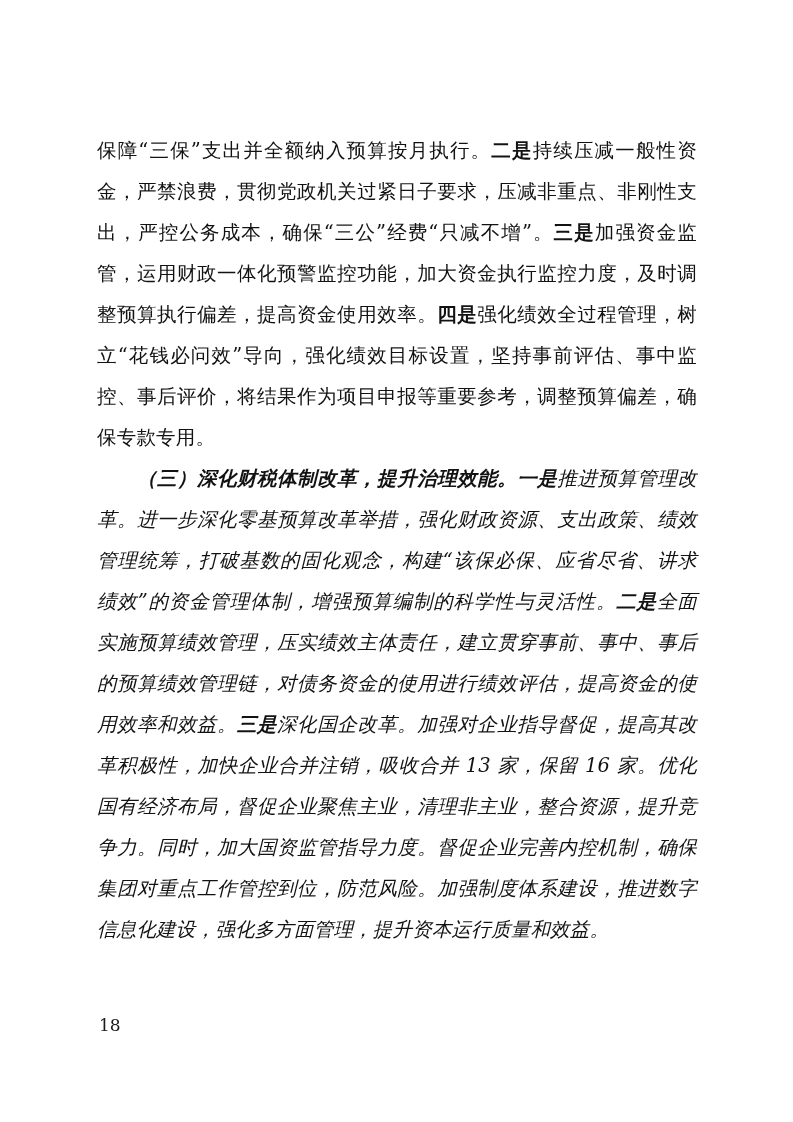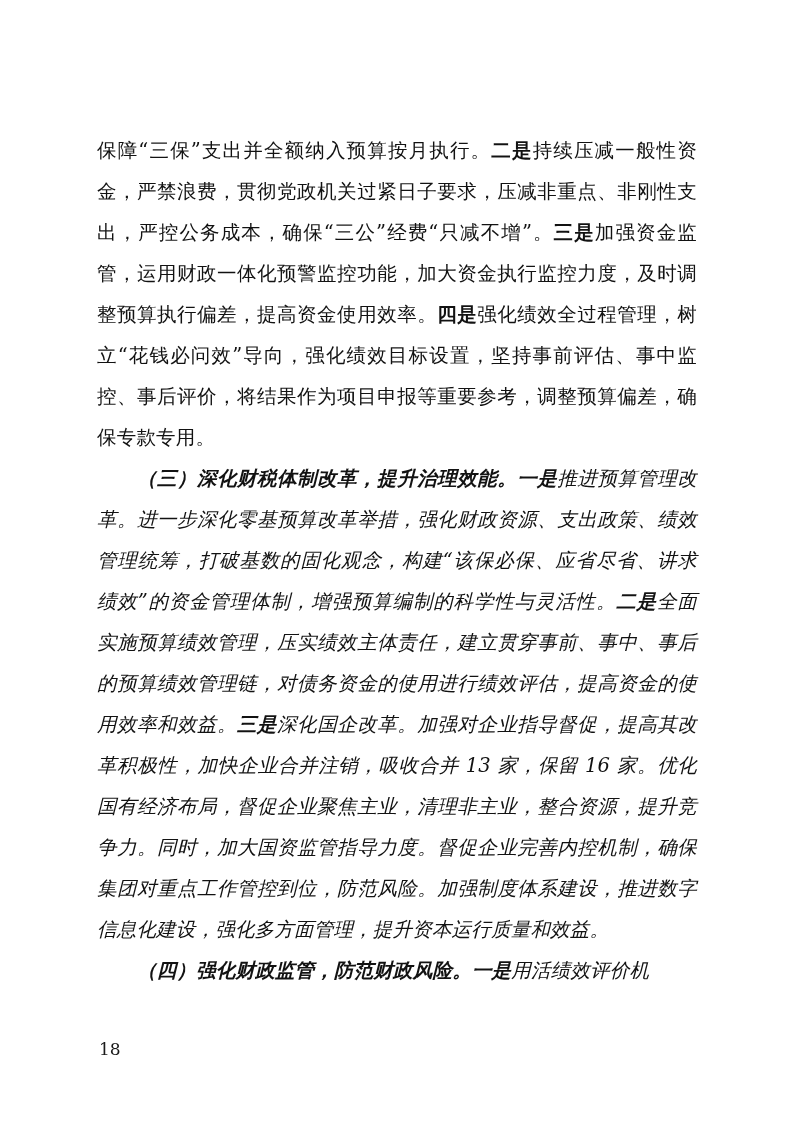--- a/index.html
+++ b/index.html
@@ -35,29 +35,28 @@
   p.indent {
     text-indent: 40px;
     font-style: italic;
   }
   .bold {
     font-weight: bold;
   }
   .page-number {
     position: absolute;
     left: 99px;
-    top: 1039px;
+    top: 1015px;
     font-family: "DejaVu Serif", "Liberation Serif", serif;
     font-size: 17px;
     color: #1a1a1a;
   }
 </style>
 </head>
 <body>
 
 <div class="page">
   <div class="body-area" id="body-area">
       <p class=""><span class="">保障“三保”支出并全额纳入预算按月执行。</span><span class="bold">二是</span><span class="">持续压减一般性资金，严禁浪费，贯彻党政机关过紧日子要求，压减非重点、非刚性支出，严控公务成本，确保“三公”经费“只减不增”。</span><span class="bold">三是</span><span class="">加强资金监管，运用财政一体化预警监控功能，加大资金执行监控力度，及时调整预算执行偏差，提高资金使用效率。</span><span class="bold">四是</span><span class="">强化绩效全过程管理，树立“花钱必问效”导向，强化绩效目标设置，坚持事前评估、事中监控、事后评价，将结果作为项目申报等重要参考，调整预算偏差，确保专款专用。</span></p>
       <p class="indent"><span class="bold">（三）深化财税体制改革，提升治理效能。</span><span class="bold">一是</span><span class="">推进预算管理改革。进一步深化零基预算改革举措，强化财政资源、支出政策、绩效管理统筹，打破基数的固化观念，构建“该保必保、应省尽省、讲求绩效”的资金管理体制，增强预算编制的科学性与灵活性。</span><span class="bold">二是</span><span class="">全面实施预算绩效管理，压实绩效主体责任，建立贯穿事前、事中、事后的预算绩效管理链，对债务资金的使用进行绩效评估，提高资金的使用效率和效益。</span><span class="bold">三是</span><span class="">深化国企改革。加强对企业指导督促，提高其改革积极性，加快企业合并注销，吸收合并 13 家，保留 16 家。优化国有经济布局，督促企业聚焦主业，清理非主业，整合资源，提升竞争力。同时，加大国资监管指导力度。督促企业完善内控机制，确保集团对重点工作管控到位，防范风险。加强制度体系建设，推进数字信息化建设，强化多方面管理，提升资本运行质量和效益。</span></p>
-      <p class="indent"><span class="bold">（四）强化财政监管，防范财政风险。</span><span class="bold">一是</span><span class="">用活绩效评价机</span></p>
     </div>
   <div class="page-number">18</div>
 </div>
 
 </body></html>

